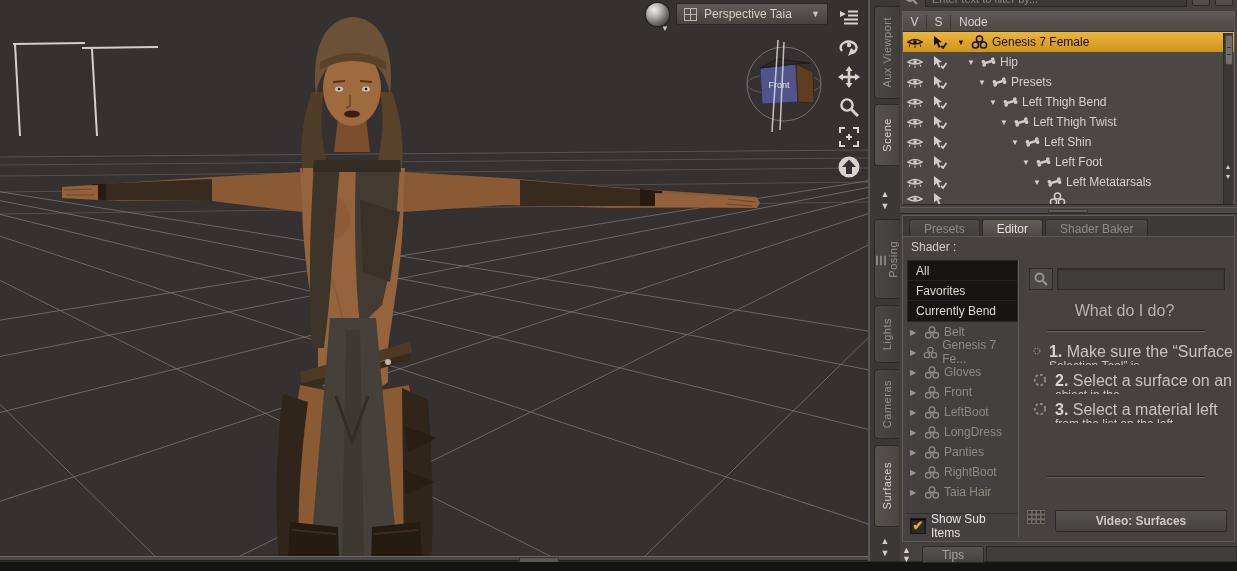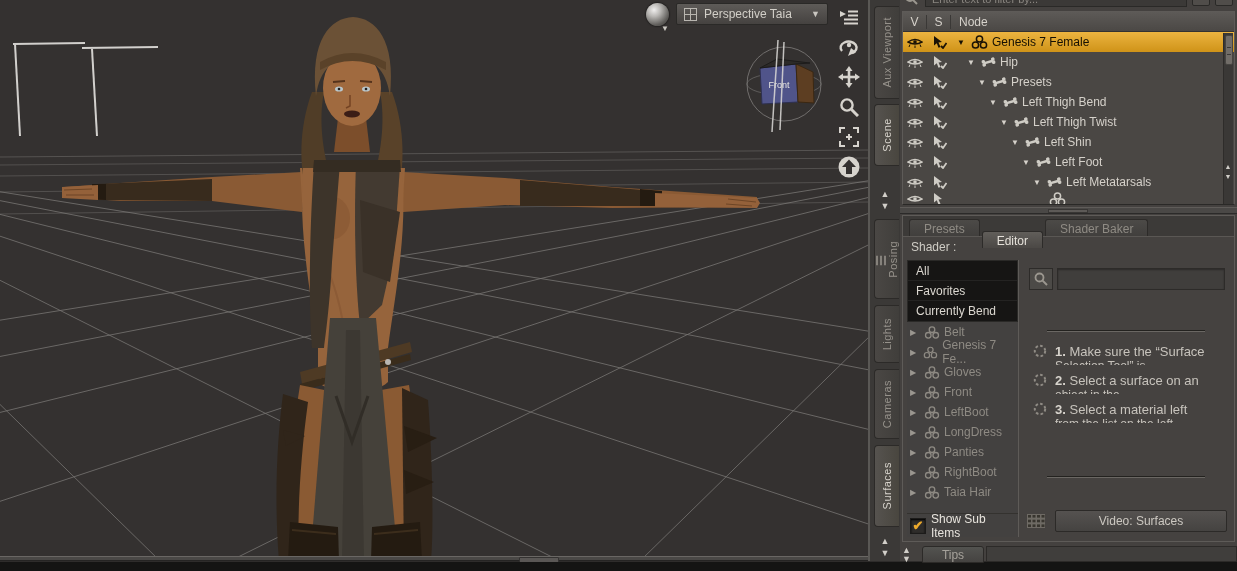--- a/index.html
+++ b/index.html
@@ -80,21 +80,21 @@
   .mid-grab { position:absolute; left:148px; top:1px; width:40px; height:4px; background:#5d5a57;
               border:1px solid #38363_4; border:1px solid #383634; }
 
   
   .surfpanel { position:absolute; left:2px; top:215px; width:333px; height:327px; background:#454240;
                border:1px solid #5e5b58; }
   .tabrow { display:flex; gap:2px; height:21px; padding:3px 6px 0 6px; background:#3c3a38;
             border-bottom:1px solid #5a5754; }
   .htab { padding:1px 14px 0 14px; font-size:12px; color:#8f8b84; background:linear-gradient(#4c4a47,#413f3d);
           border:1px solid #2d2b29; border-bottom:none; border-radius:3px 3px 0 0; display:flex; align-items:center; }
-  .htab.active { background:linear-gradient(#615e5a,#4b4845); color:#e4e0d9; position:relative; top:12px; }
+  .htab.active { background:linear-gradient(#615e5a,#4b4845); color:#e4e0d9; position:relative; top:0px; }
   .shader-lbl { height:18px; color:#cfccc5; font-size:12px; padding:3px 0 0 8px; }
   .surf-cols { position:absolute; left:4px; top:44px; bottom:4px; right:4px; display:flex; }
   .leftcol { width:112px; display:flex; flex-direction:column; border-right:1px solid #5e5b58;
              background:#434140; }
   .flist { background:#161514; border:1px solid #2a2927; }
   .frow { height:20px; display:flex; align-items:center; padding-left:8px; color:#dcd8d1; font-size:12px;
           border-bottom:1px solid #242322; }
   .srow { height:20px; display:flex; align-items:center; gap:4px; padding-left:3px; color:#8e8a83;
           font-size:12px; }
   .srow .exp { font-size:8px; color:#9a968f; }
@@ -109,26 +109,26 @@
              align-items:center; justify-content:center; color:#9b978f; }
   .sfield { width:168px; height:22px; background:#403e3c; border:1px solid #2d2b29;
             box-shadow:inset 0 1px 2px #00000055; }
   .help-title { position:absolute; left:0; top:42px; width:100%; text-align:center; color:#b7b3ac;
                 font-size:16px; }
   .hr1 { position:absolute; left:28px; top:70px; width:158px; border-top:1px solid #23221f;
          border-bottom:1px solid #6a6763; }
   .steps { position:absolute; left:14px; top:84px; width:200px; display:flex; flex-direction:column; gap:8px; }
   .step { display:flex; gap:8px; }
   .step .txtwrap { flex:1; }
-  .l1 { color:#c7c3bc; font-size:13px; line-height:15px; white-space:nowrap; }
+  .l1 { color:#c7c3bc; font-size:16px; line-height:15px; white-space:nowrap; }
   .l1 b { color:#d8d4cd; }
   .l2 { color:#c7c3bc; font-size:12px; line-height:14px; height:6px; overflow:hidden; white-space:nowrap; }
   .hr2 { position:absolute; left:28px; top:216px; width:158px; border-top:1px solid #23221f;
          border-bottom:1px solid #6a6763; }
-  .videorow { position:absolute; left:8px; top:250px; display:flex; align-items:center; gap:10px; }
+  .videorow { position:absolute; left:8px; top:250px; display:flex; align-items:flex-start; gap:10px;font-weight:bold; }
   .vid-btn { width:172px; height:22px; background:linear-gradient(#555250,#454341);
              border:1px solid #2c2a28; border-radius:2px; color:#ccc8c1; font-size:12px;
              display:flex; align-items:center; justify-content:center; }
 
   
   .tipsbar { position:absolute; left:0px; top:546px; width:337px; height:16px; display:flex; }
   .tips-tab { margin-left:22px; width:62px; height:17px; background:linear-gradient(#535350,#454341);
               border:1px solid #2c2a28; border-radius:3px 3px 0 0; color:#a6a29b; font-size:12px;
               display:flex; align-items:center; justify-content:center; }
   .tips-rest { flex:1; height:16px; background:#403e3c; border:1px solid #2c2a28; margin-left:2px; }
@@ -797,20 +797,21 @@
         <div class="rightcol">
           <div class="searchrow">
             <div class="sq-icon">
               <svg width="14" height="14" viewBox="0 0 14 14">
                 <circle cx="5.5" cy="5.5" r="4" fill="none" stroke="#9b978f" stroke-width="1.8"></circle>
                 <line x1="8.6" y1="8.6" x2="13" y2="13" stroke="#9b978f" stroke-width="2"></line>
               </svg>
             </div>
             <div class="sfield"></div>
           </div>
+          <div class="help-title">What do I do?</div>
           <div class="hr1"></div>
 
           <div class="steps">
             <div class="step">
               <svg width="14" height="14" viewBox="0 0 14 14">
                 <circle cx="7" cy="7" r="5.2" fill="none" stroke="#8f8b84" stroke-width="2" stroke-dasharray="2.6 2.2"></circle>
                 </svg>
               <div class="txtwrap">
                 <div class="l1"><b>1.</b> <span>Make sure the “Surface</span></div>
                 <div class="l2">Selection Tool” is</div>

